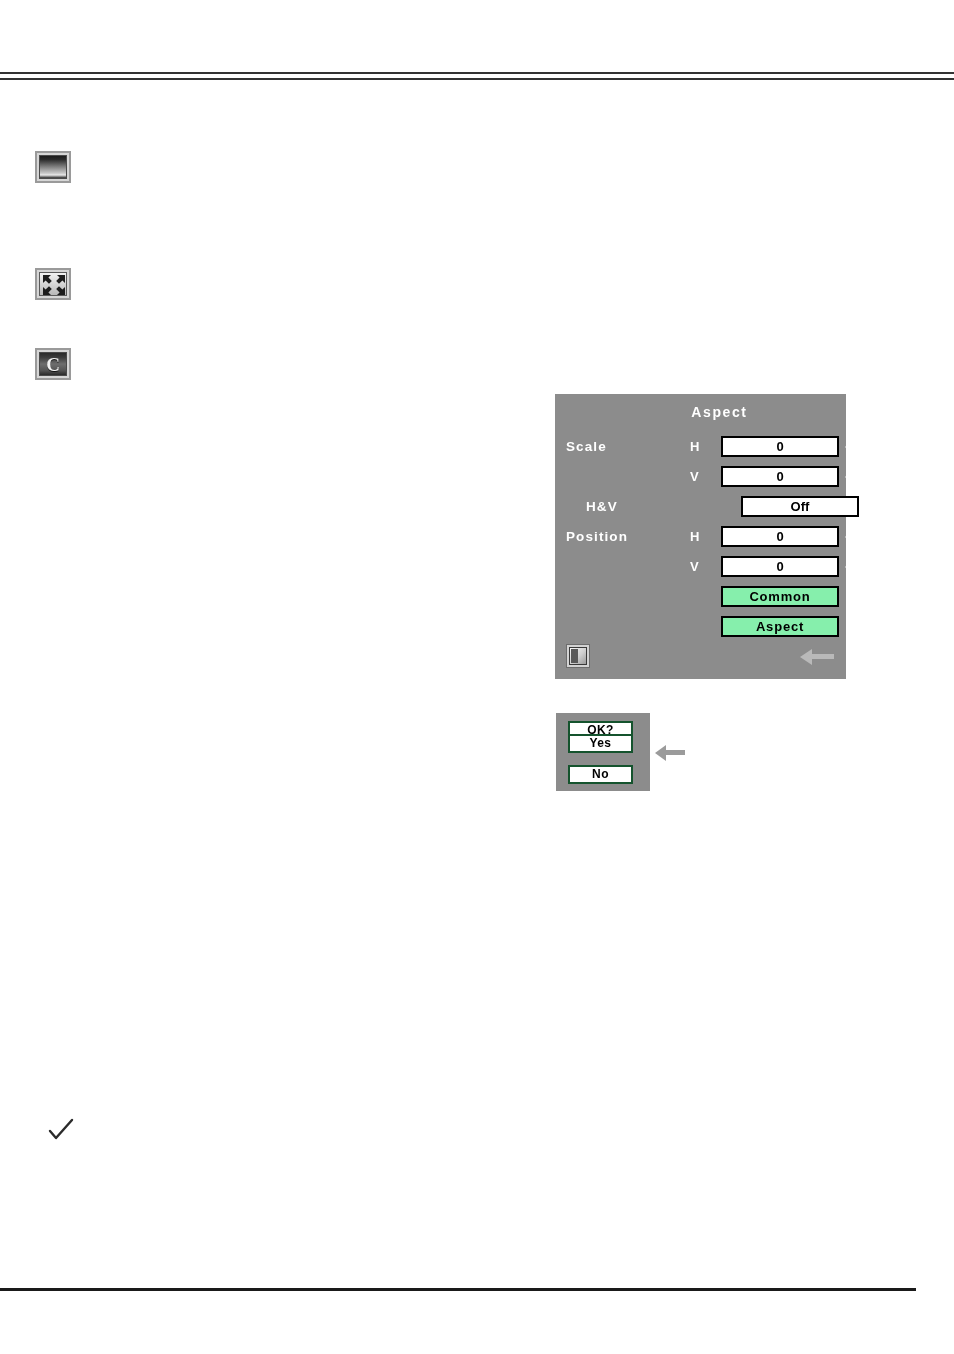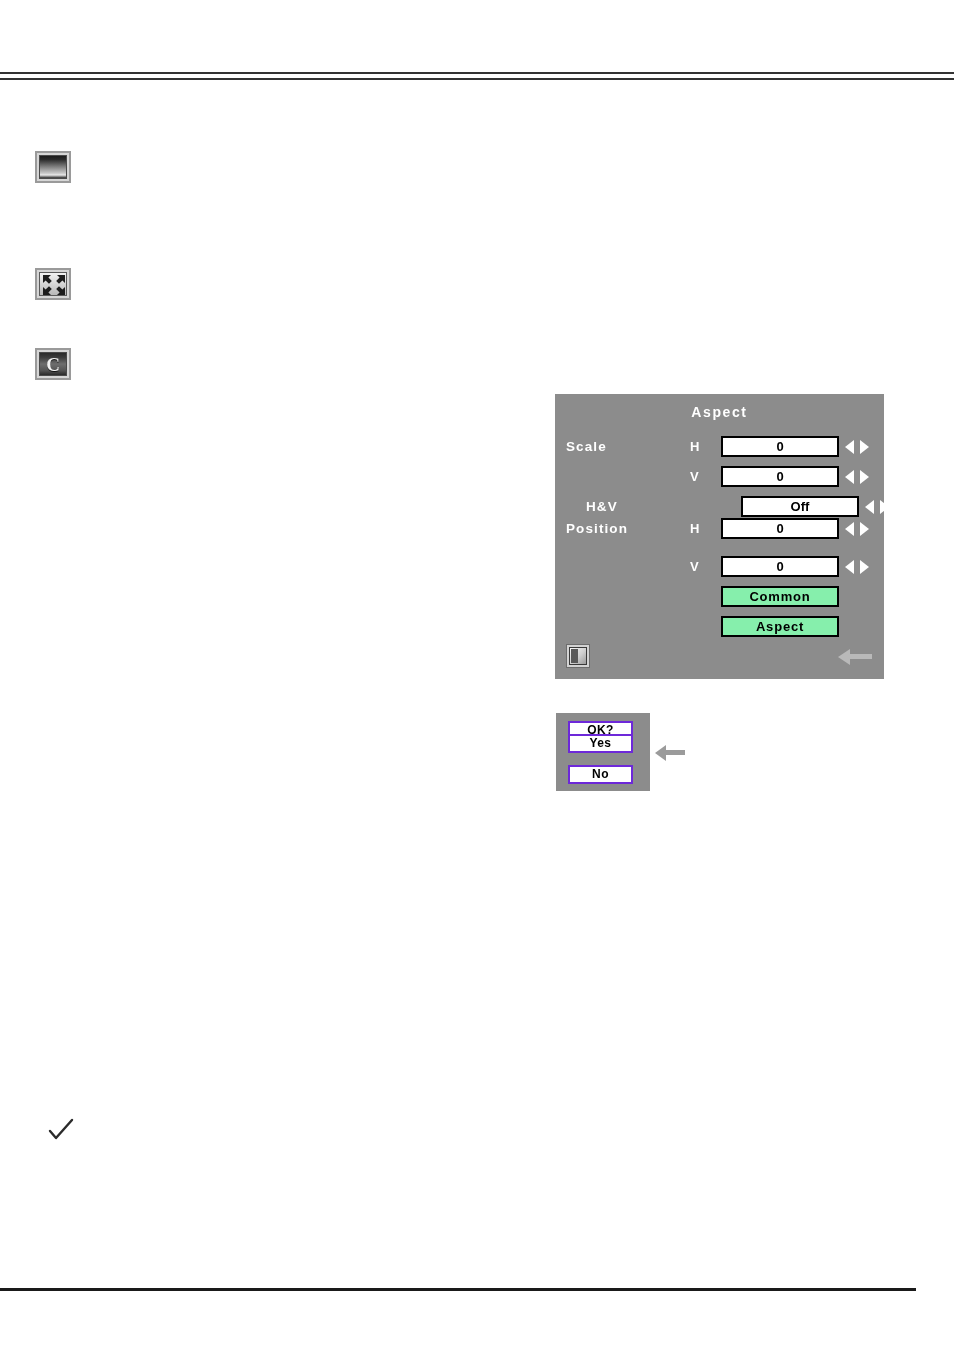--- a/index.html
+++ b/index.html
@@ -89,21 +89,21 @@
     line-height: 1;
     letter-spacing: 0;
     text-shadow: 0 1px 0 #111;
   }
 
   
   .osd {
     position: absolute;
     left: 555px;
     top: 394px;
-    width: 329px;
+    width: 291px;
     height: 285px;
     background: #8c8c8c;
     box-sizing: border-box;
   }
   .osd-title {
     position: absolute;
     left: 0;
     top: 10px;
     width: 329px;
     text-align: center;
@@ -252,21 +252,21 @@
     height: 78px;
     background: #8c8c8c;
     box-sizing: border-box;
   }
   .okbox .ok-btn {
     position: absolute;
     left: 12px;
     width: 65px;
     height: 19px;
     background: #ffffff;
-    border: 2px solid #6d28d9;
+    border: 2px solid #14532d;
     box-sizing: border-box;
     color: #000000;
     font-size: 12px;
     font-weight: bold;
     text-align: center;
     line-height: 15px;
     letter-spacing: 0.4px;
   }
   .okbox .ok-btn.b0 { top: 8px; }
   .okbox .ok-btn.b1 { top: 21px; }
@@ -364,21 +364,21 @@
   <div class="osd-row" style="top:102px;margin-left:20px;">
     <span class="osd-label">H&amp;V</span>
     <span class="osd-sublabel"></span>
     <div class="osd-field">Off</div>
     <div class="spin">
       <span class="tri-l"></span>
       <span class="tri-r"></span>
     </div>
   </div>
 
-  <div class="osd-row" style="top:124px;">
+  <div class="osd-row" style="top:132px;">
     <span class="osd-label">Position</span>
     <span class="osd-sublabel">H</span>
     <div class="osd-field">0</div>
     <div class="spin">
       <span class="tri-l"></span>
       <span class="tri-r"></span>
     </div>
   </div>
 
   <div class="osd-row" style="top:162px;">

